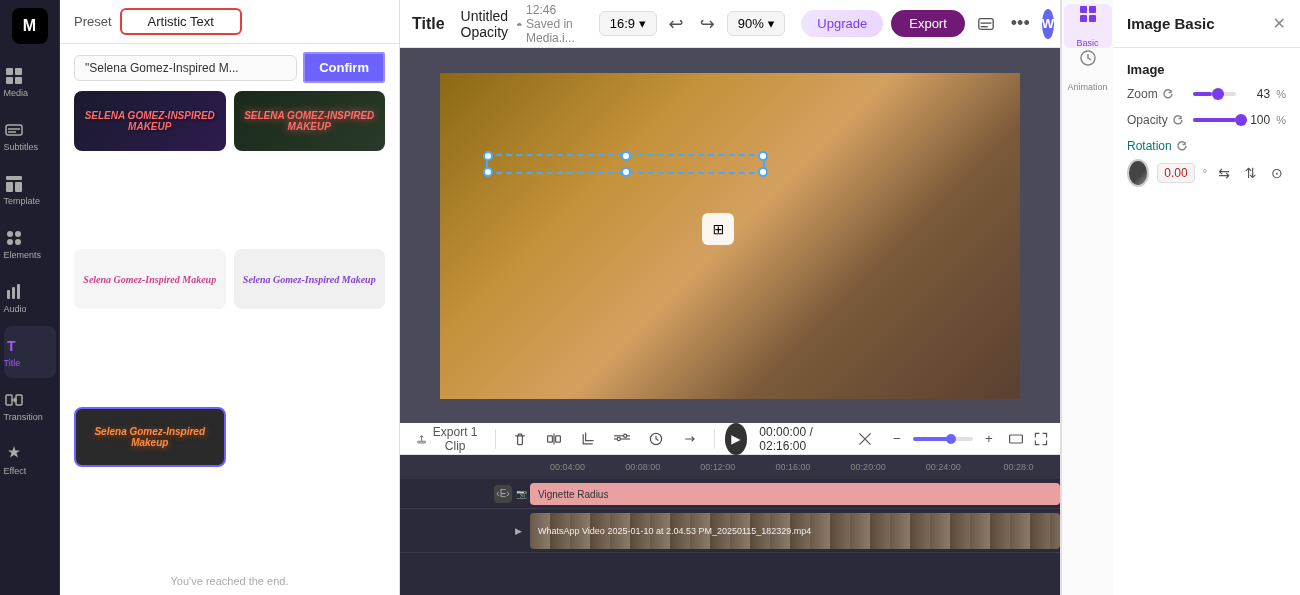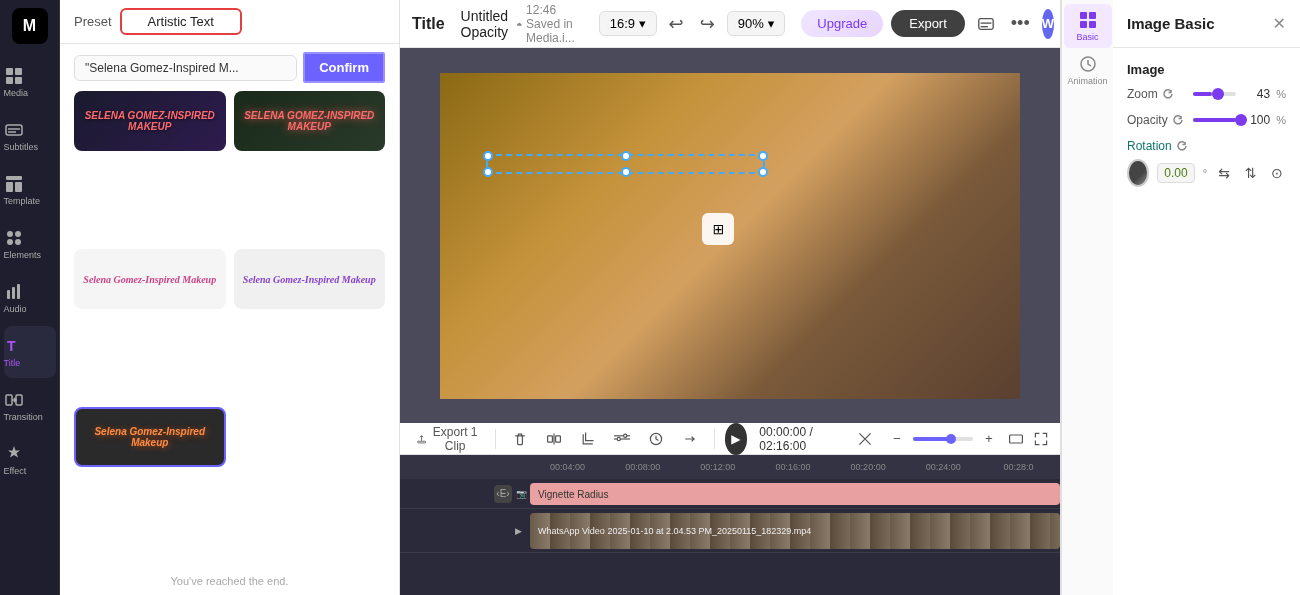--- a/index.html
+++ b/index.html
@@ -87,21 +87,21 @@
       background: linear-gradient(135deg, #f0e6ff, #e8d5ff);
       border: none;
       border-radius: 20px;
       padding: 6px 16px;
       font-size: 13px;
       color: #7c3aed;
       cursor: pointer;
       font-weight: 500;
     }
     .export-btn {
-      background: #404040;
+      background: #701a75;
       border: none;
       border-radius: 20px;
       padding: 6px 18px;
       font-size: 13px;
       color: #fff;
       cursor: pointer;
       font-weight: 500;
     }
     .avatar-btn {
       width: 30px; height: 30px;
@@ -210,21 +210,21 @@
       padding: 0 14px;
       border-bottom: 1px solid #e5e5e5;
     }
     .right-panel-title {
       font-size: 15px;
       font-weight: 600;
       color: #222;
     }
     .right-tab {
       width: 48px; height: 44px;
-      display: flex; flex-direction: column; align-items: center; justify-content: center;
+      display: flex; flex-direction: column; align-items: center; justify-content: space-between;
       font-size: 9px; color: #888; gap: 2px; cursor: pointer; border-radius: 6px;
     }
     .right-tab.active { color: #7c3aed; background: #f3e8ff; }
     .right-panel-body { padding: 14px; overflow-y: auto; flex: 1; }
     .section-title { font-size: 13px; font-weight: 600; color: #222; margin-bottom: 10px; }
     .slider-track { height: 4px; background: #e0e0e0; border-radius: 2px; position: relative; }
     .slider-fill { height: 100%; background: #7c3aed; border-radius: 2px; }
     .slider-thumb { width: 12px; height: 12px; background: #7c3aed; border-radius: 50%; position: absolute; top: -4px; }
     .zoom-row { display: flex; align-items: center; gap: 6px; margin-bottom: 12px; }
     .zoom-label { font-size: 12px; color: #555; flex: 0 0 60px; display: flex; align-items: center; gap: 4px; }
@@ -232,21 +232,21 @@
     .zoom-val { font-size: 12px; color: #333; min-width: 28px; text-align: right; }
     .zoom-unit { font-size: 11px; color: #888; }
     .rotation-row { margin-bottom: 8px; }
     .rotation-label { font-size: 12px; color: #0f766e; margin-bottom: 6px; display: flex; align-items: center; gap: 4px; }
     .rotation-controls { display: flex; align-items: center; gap: 8px; }
     .rotation-dial {
       width: 28px; height: 28px; border-radius: 50%;
       background: linear-gradient(135deg, #444 60%, #888 100%);
       border: 2px solid #ccc;
     }
-    .rotation-val { font-size: 12px; color: #4d7c0f; background: #f5f5f5; border: 1px solid #ddd; border-radius: 4px; padding: 2px 6px; }
+    .rotation-val { font-size: 12px; color: #b91c1c; background: #f5f5f5; border: 1px solid #ddd; border-radius: 4px; padding: 2px 6px; }
     .rotation-deg { font-size: 11px; color: #888; }
     .rotation-icon-btn { width: 24px; height: 24px; display: flex; align-items: center; justify-content: center; cursor: pointer; color: #555; font-size: 14px; }
     .panel-preset-row {
       display: flex; align-items: center; gap: 8px;
       padding: 8px 14px;
       border-bottom: 1px solid #e5e5e5;
     }
     .preset-label { font-size: 13px; color: #555; }
     .artistic-text-btn {
       background: white;

